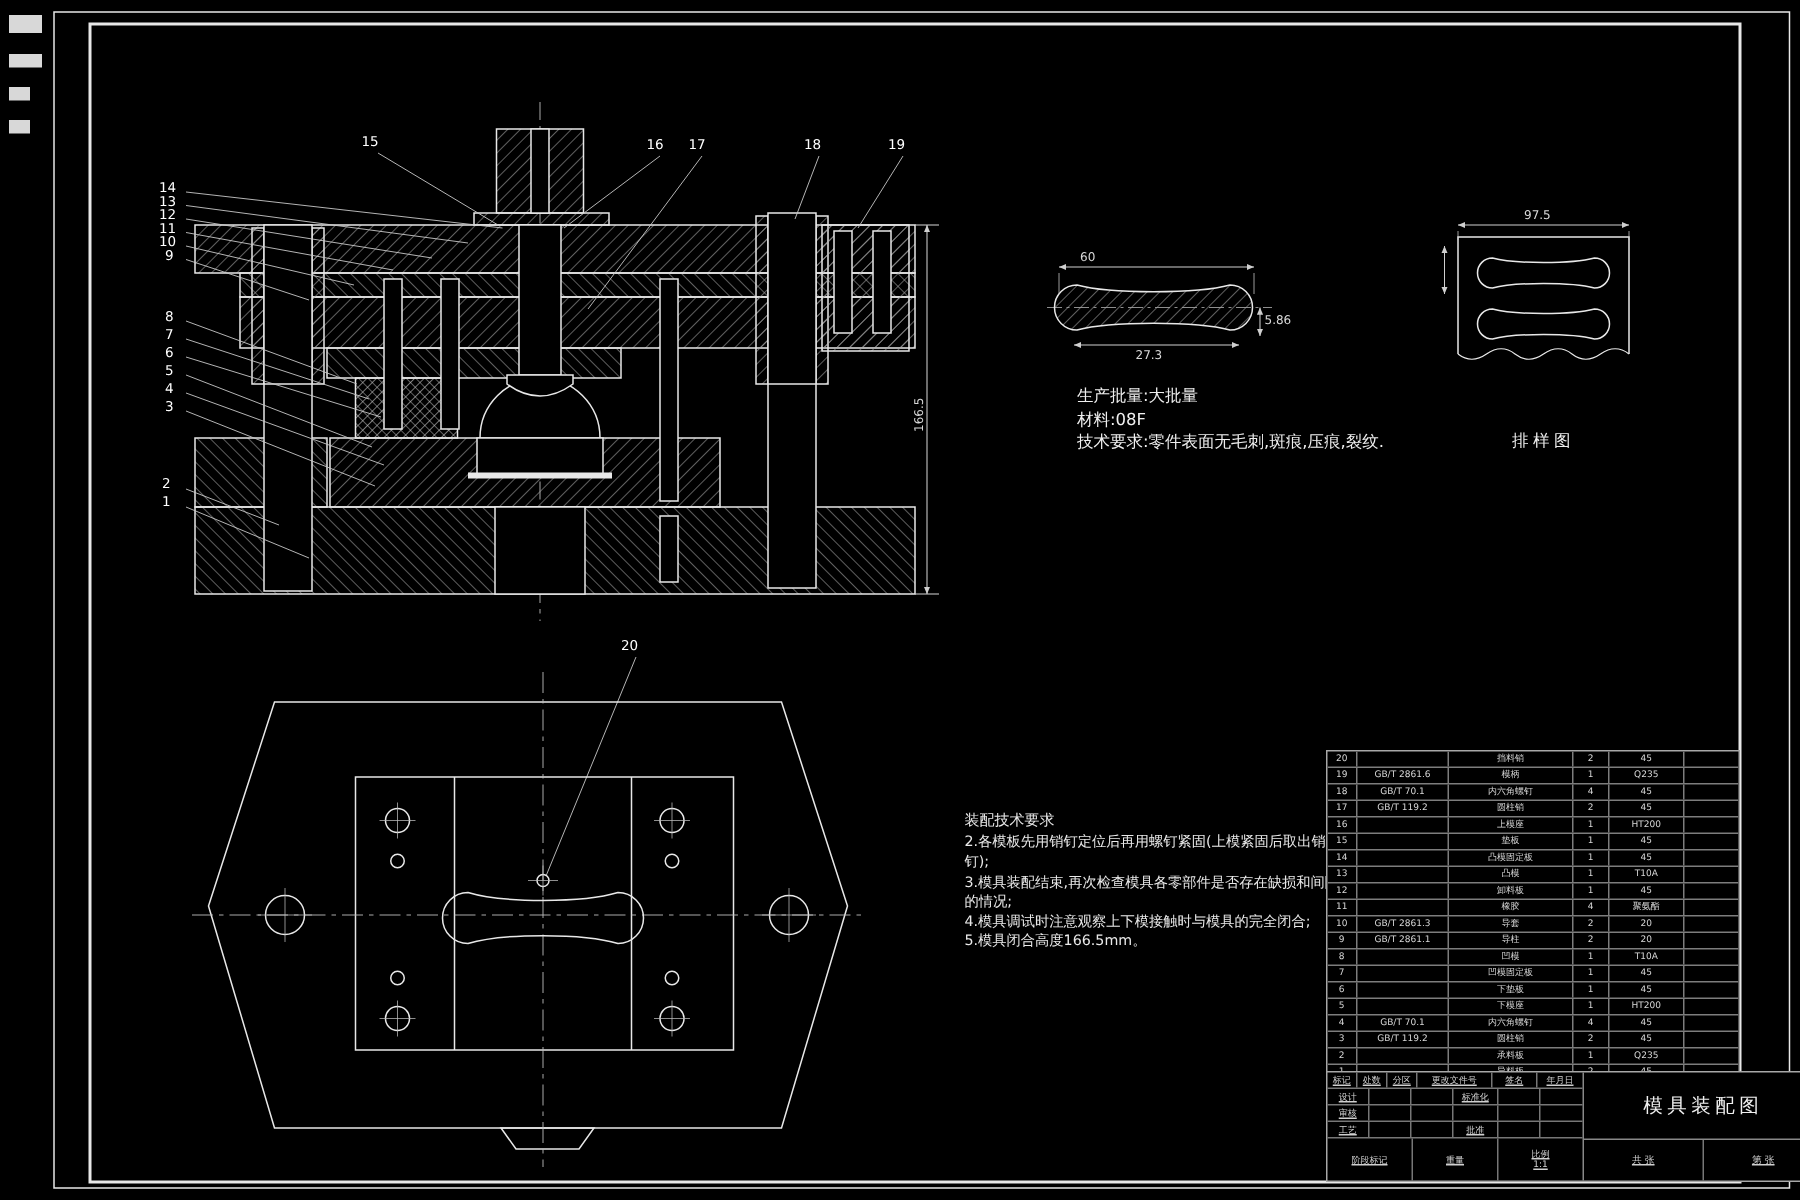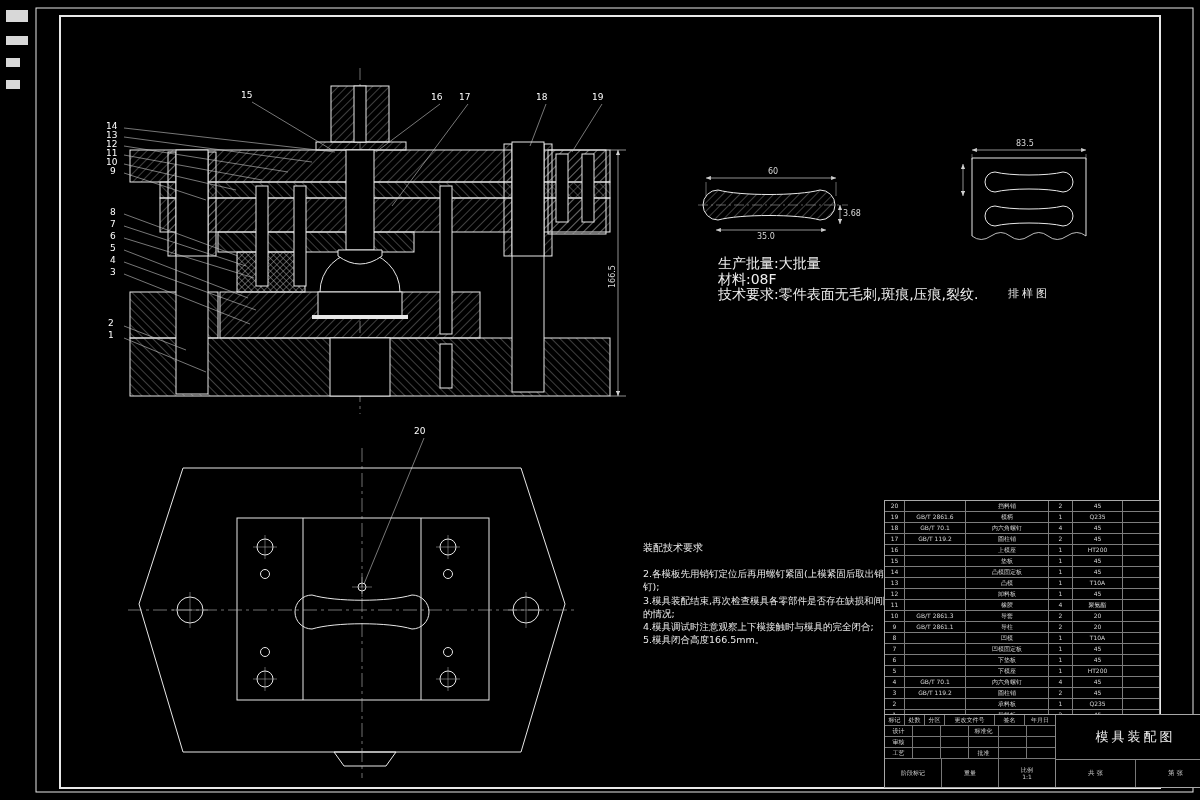--- a/index.html
+++ b/index.html
@@ -4,38 +4,38 @@
 <style>
   html,body{margin:0;padding:0;background:#000;}
   body{width:1200px;height:800px;overflow:hidden;font-family:"DejaVu Sans",sans-serif;}
   .sheet{position:relative;width:1200px;height:800px;background:#000;color:#e8e8e8;}
   svg.art{position:absolute;left:0;top:0;}
 
   .cl{position:absolute;font-size:9px;color:#fff;line-height:10px;}
   .dim{position:absolute;font-size:8px;color:#d8d8d8;line-height:9px;}
   .dim.rot{transform:rotate(-90deg);transform-origin:left top;}
 
-  .prod-notes{position:absolute;left:718px;top:256px;width:280px;font-size:14px;line-height:15.5px;color:#efefef;}
+  .prod-notes{position:absolute;left:718px;top:256px;width:280px;font-size:11px;line-height:15.5px;color:#efefef;}
   .prod-notes .indent{padding-left:22px;}
   .asm-notes{position:absolute;left:643px;top:541px;width:250px;font-size:9.5px;line-height:13.2px;color:#e9e9e9;}
-  .asm-notes .asm-title{font-size:10px;margin-bottom:13px;}
+  .asm-notes .asm-title{font-size:10px;margin-bottom:1px;}
   .strip-label{position:absolute;left:1008px;top:286px;font-size:11px;letter-spacing:3px;color:#eee;}
 
   .bom{position:absolute;left:884px;top:500px;width:276px;border:1px solid #a8a8a8;box-sizing:border-box;overflow:hidden;background:#000;}
   .bom-row,.bom-head{display:flex;height:10px;border-bottom:1px solid #7d7d7d;}
   .bom-head{height:12px;border-bottom:none;}
   .bc{display:block;line-height:10px;font-size:6px;color:#d6d6d6;padding:0 1px;overflow:hidden;white-space:nowrap;border-right:1px solid #7d7d7d;box-sizing:border-box;text-align:center;}
   .bom-head .bc{line-height:12px;font-size:6.5px;color:#e2e2e2;}
   .c-num{width:20px}.c-code{width:61px}.c-name{width:83px}.c-qty{width:24px}.c-mat{width:50px}.c-rem{width:36px;border-right:none}
 
   .titleblock{position:absolute;left:884px;top:714px;width:332px;height:74px;border:1px solid #a8a8a8;box-sizing:border-box;display:flex;color:#d0d0d0;background:#000;}
   .tb-left{width:170px;border-right:1px solid #888;display:flex;flex-direction:column;}
   .tb-row{display:flex;height:11px;border-bottom:1px solid #777;box-sizing:border-box;}
   .tb-stage{height:28px;border-bottom:none;}
-  .tbc{font-size:6px;display:flex;align-items:center;justify-content:center;border-right:1px solid #777;box-sizing:border-box;overflow:hidden;white-space:nowrap;}
+  .tbc{font-size:6px;display:flex;align-items:center;justify-content:center;border-right:1px solid #777;box-sizing:border-box;overflow:hidden;white-space:nowrap;text-decoration:underline;}
   .tbc:last-child{border-right:none;}
   .w20{width:20px}.w28{width:28px}.w30{width:30px}.w50{width:50px}.w57{width:57px}.w56{width:56px}
   .tbcol{flex-direction:column;line-height:7px;}
   .tb-right{flex:1;display:flex;flex-direction:column;}
   .tb-title{height:45px;display:flex;align-items:center;justify-content:center;font-size:13px;letter-spacing:3px;color:#f0f0f0;border-bottom:1px solid #888;}
   .tb-bottom{display:flex;height:27px;}
   .tb-bottom .tbc{flex:1;font-size:6.5px;}
 </style>
 </head>
 <body>
@@ -205,24 +205,24 @@
   <span class="cl" style="left:108px;top:318px">2</span>
   <span class="cl" style="left:108px;top:330px">1</span>
   <span class="cl" style="left:241px;top:90px">15</span>
   <span class="cl" style="left:431px;top:92px">16</span>
   <span class="cl" style="left:459px;top:92px">17</span>
   <span class="cl" style="left:536px;top:92px">18</span>
   <span class="cl" style="left:592px;top:92px">19</span>
   <span class="cl" style="left:414px;top:426px">20</span>
 
   <span class="dim rot" style="left:608px;top:288px">166.5</span>
-  <span class="dim" style="left:768px;top:167px">60</span>
-  <span class="dim" style="left:757px;top:232px">35.0</span>
-  <span class="dim" style="left:843px;top:209px">3.68</span>
-  <span class="dim" style="left:1016px;top:139px">83.5</span>
+  <span class="dim" style="left:720px;top:167px">60</span>
+  <span class="dim" style="left:757px;top:232px">27.3</span>
+  <span class="dim" style="left:843px;top:209px">5.86</span>
+  <span class="dim" style="left:1016px;top:139px">97.5</span>
 
   <span class="strip-label">排样图</span>
 
   <div class="prod-notes">
     <div>生产批量:大批量</div>
     <div>材料:08F</div>
     <div>技术要求:零件表面无毛刺,斑痕,压痕,裂纹.</div>
   </div>
 
   <div class="asm-notes">

